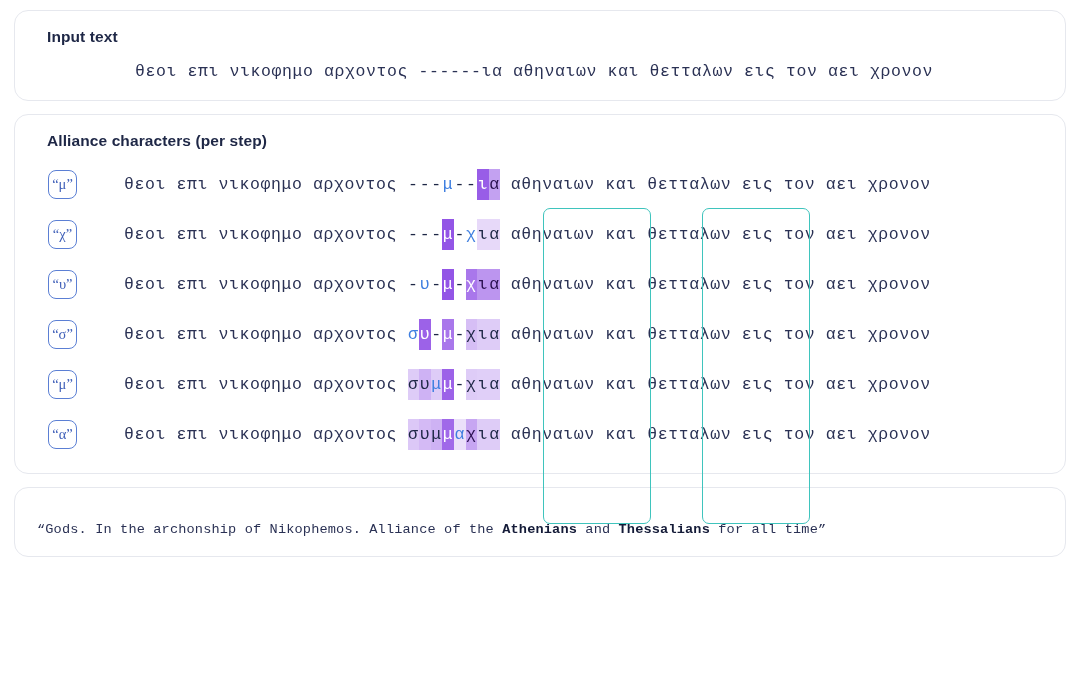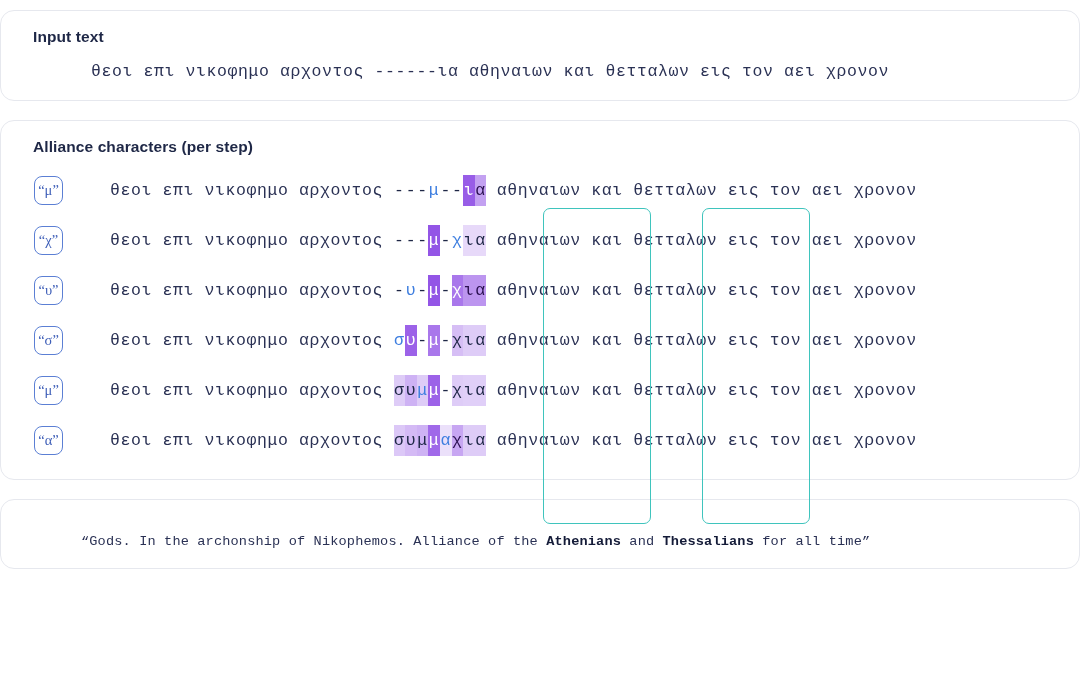--- a/index.html
+++ b/index.html
@@ -4,23 +4,23 @@
 <style>
   * { box-sizing: border-box; }
   html, body {
     margin: 0; padding: 0;
     width: 1080px; height: 698px;
     background: #ffffff;
     font-family: "Liberation Sans", sans-serif;
   }
   .page {
     width: 1080px; height: 698px;
-    padding: 10px 0;
+    padding: 10px 14px;
     display: flex; flex-direction: column;
-    gap: 19px;
+    gap: 13px;
     background: #ffffff;
   }
   .card {
     background: #ffffff;
     border: 1px solid #e6e8ee;
     border-radius: 14px;
     padding: 17px 22px 19px 22px;
   }
   .card-title {
     font-family: "Liberation Sans", sans-serif;
@@ -29,21 +29,21 @@
     color: #1e2746;
     letter-spacing: .1px;
     margin: 0 0 4px 10px;
   }
   .mono-line {
     font-family: "Liberation Mono", monospace;
     font-size: 16.5px;
     color: #2a3154;
     letter-spacing: .6px;
     white-space: pre;
-    margin-left: 68px;
+    margin-left: 98px;
     margin-top: 16px;
   }
 
   
   #card-restored { padding-bottom: 14px; }
   .steps { position: relative; margin-top: 9px; }
   .step-row {
     display: flex;
     align-items: center;
     height: 50px;
@@ -90,21 +90,20 @@
     pointer-events: none;
   }
 
   
   .trans-line {
     font-family: "Liberation Mono", monospace;
     font-size: 13.6px;
     color: #2a3154;
     letter-spacing: .15px;
     white-space: pre;
-    margin-left: 58px;
     margin-top: 17px;
   }
   .trans-line b { font-weight: 700; color: #1b2murky; }
   .trans-line b { color: #141b38; }
 </style>
 </head>
 <body>
 
 <div class="page" style="position: relative;">
 

